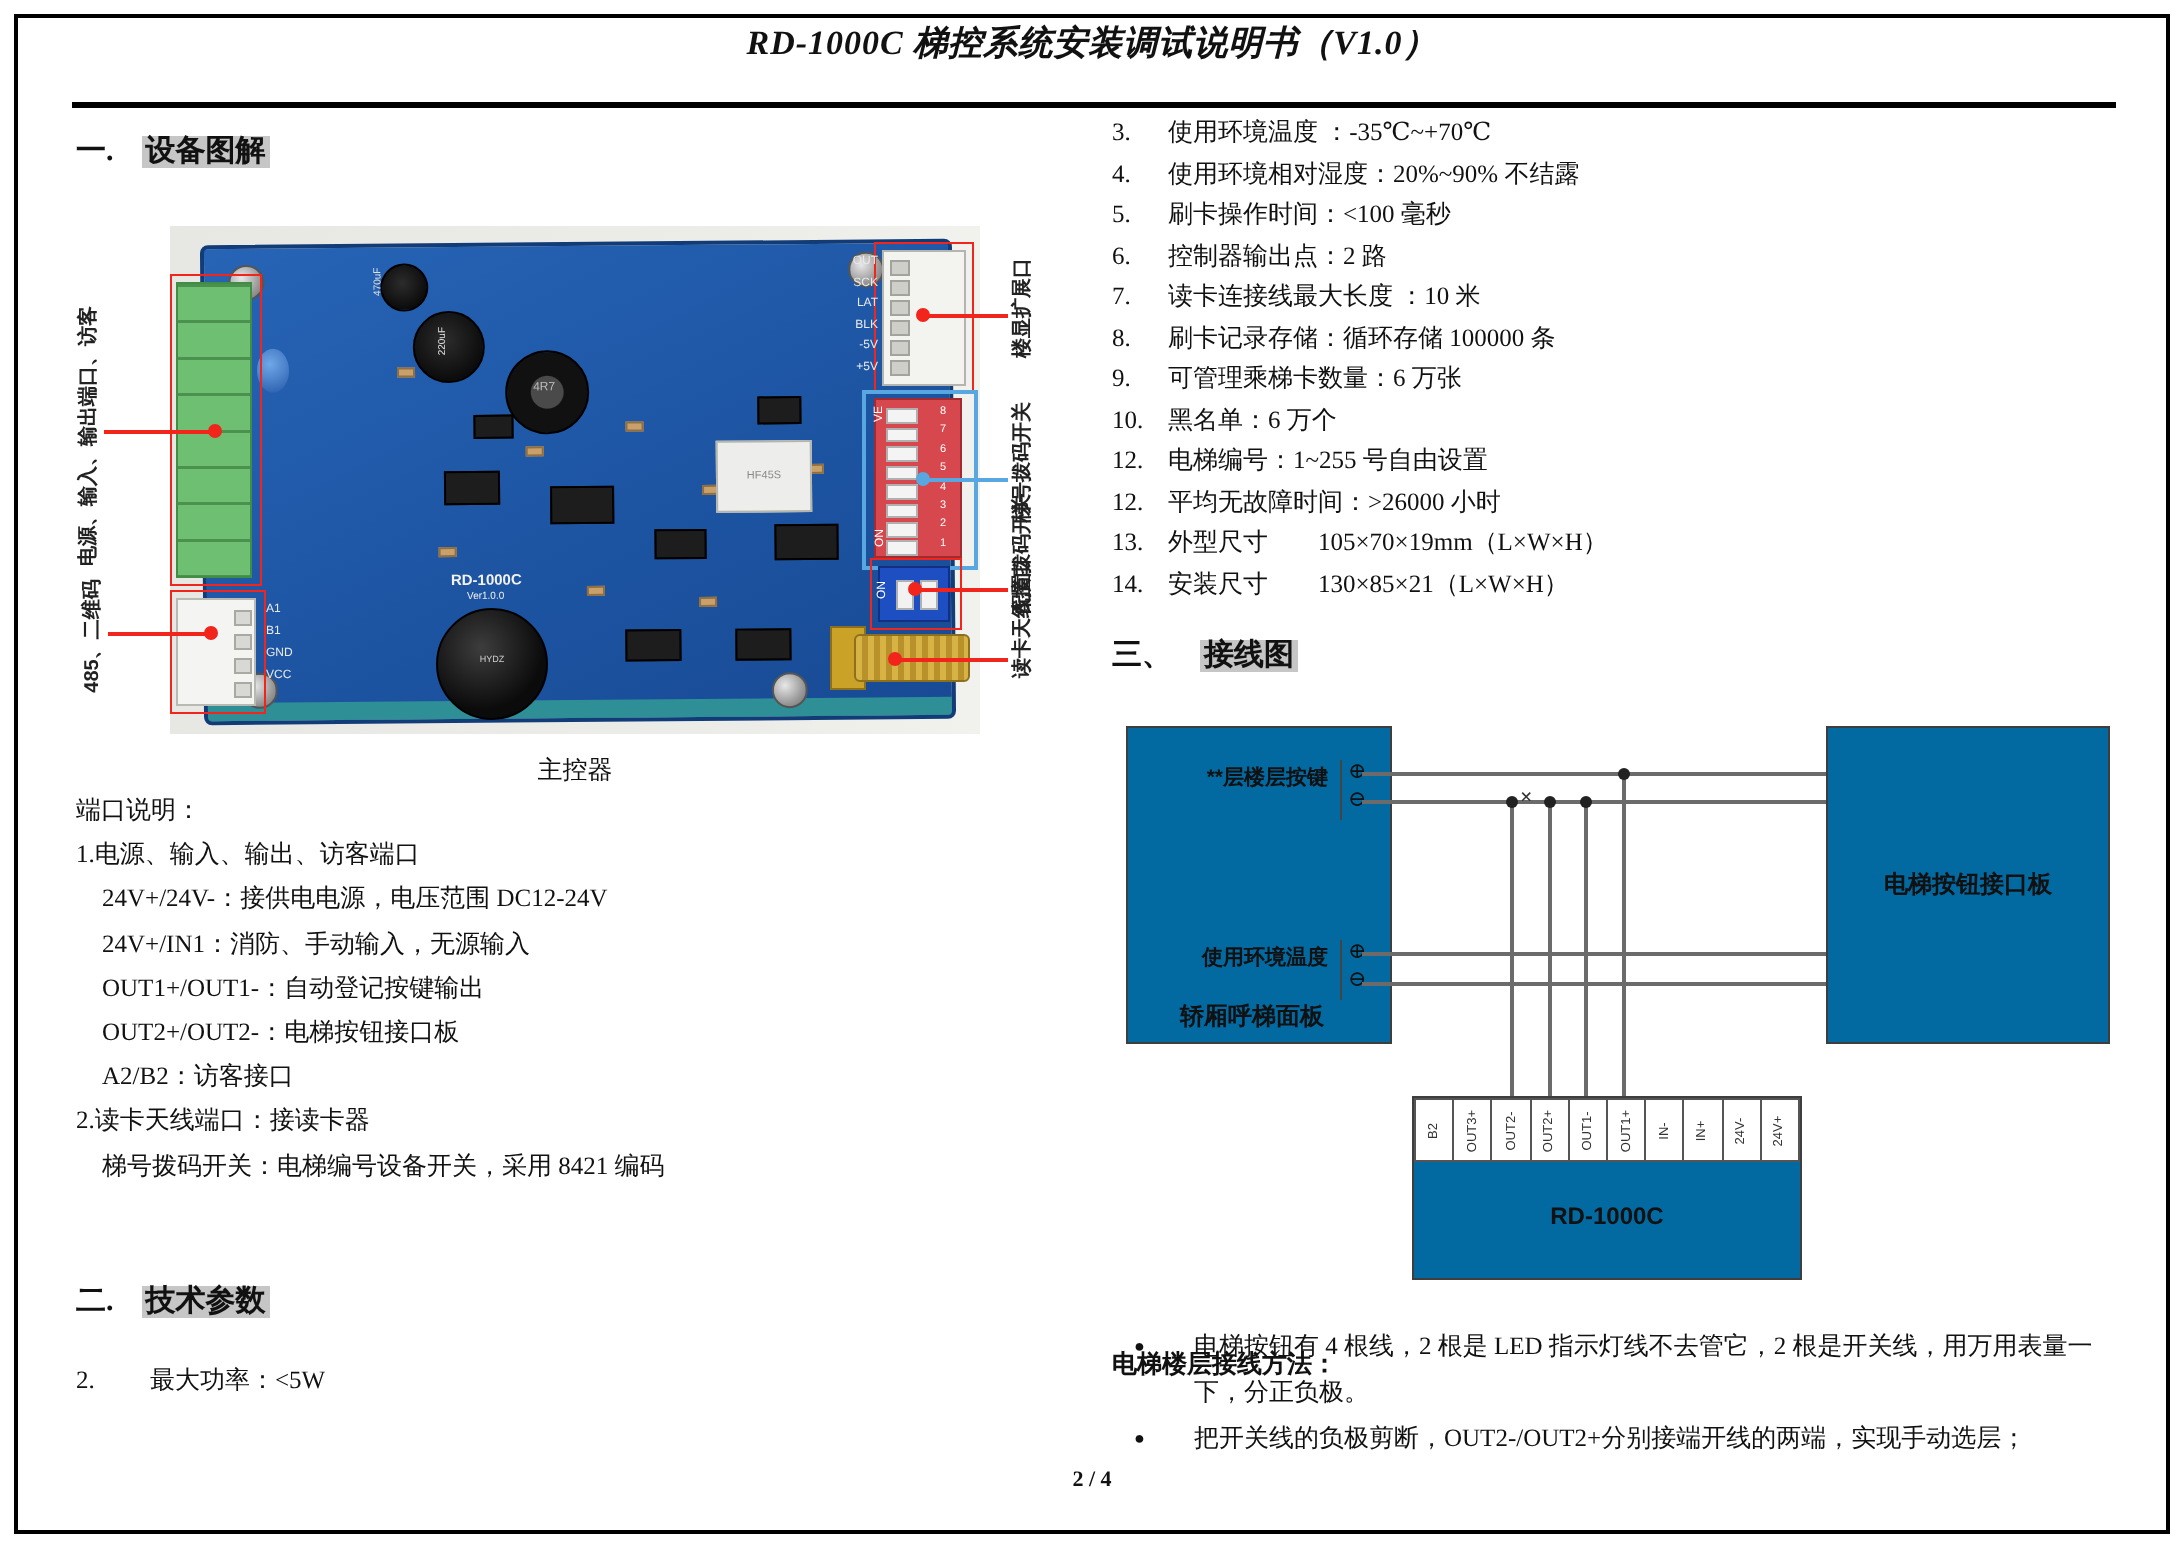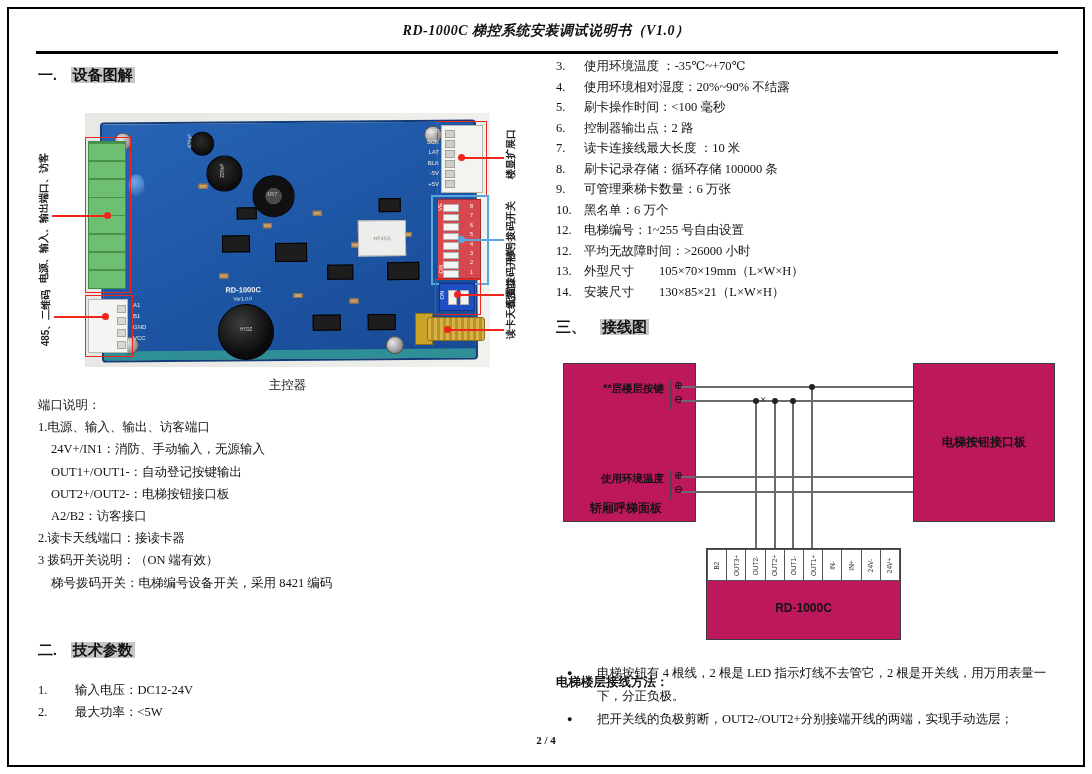--- a/index.html
+++ b/index.html
@@ -1,20 +1,20 @@
 <!DOCTYPE html>
 <html><head>
 <meta charset="utf-8">
 <style>
   html,body{margin:0;padding:0;}
   body{width:1092px;height:774px;position:relative;background:#fff;overflow:hidden;
        font-family:"Liberation Serif","DejaVu Serif",serif;color:#111;}
   .abs{position:absolute;}
   .page-border{position:absolute;inset:7px;border:2px solid #000;pointer-events:none;}
-  .title{top:22px;left:0;width:100%;text-align:center;font-size:14px;font-weight:bold;font-style:italic;letter-spacing:.5px;}
+  .title{top:10px;left:0;width:100%;text-align:center;font-size:17px;font-weight:bold;font-style:italic;letter-spacing:.5px;}
   .rule{top:51px;left:36px;width:1022px;height:2.5px;background:#000;}
   .h{font-size:15px;font-weight:bold;}
   .hl{background:#c6c6c6;padding:0 2px;}
   .hnum{margin-right:14px;}
   .body-text{font-size:12.5px;line-height:22.2px;}
   .ind{padding-left:13px;}
   .speclist .row{height:20.5px;line-height:20.5px;font-size:12.5px;}
   .speclist .n{display:inline-block;width:28px;}
   .tp .n{display:inline-block;width:37px;}
   .tp .row{height:22px;line-height:22px;font-size:12.5px;}
@@ -52,21 +52,21 @@
   .redbox{border:1.5px solid #f1251b;}
   .bluebox{border:2px solid #58a7e0;}
   .callout{height:2px;background:#f1251b;}
   .callout.blue{background:#58a7e0;}
   .cdot{width:7px;height:7px;border-radius:50%;background:#f1251b;}
   .cdot.blue{background:#58a7e0;}
   .vlabel{font-size:10px;font-weight:bold;font-family:"Liberation Sans",sans-serif;text-align:center;transform:rotate(-90deg);white-space:nowrap;color:#222;}
   .caption{left:85px;top:377px;width:405px;text-align:center;font-size:12.5px;}
   
   .diagram{left:553px;top:358px;width:512px;height:292px;}
-  .dbox{border:1.5px solid #3e3e3e;background:#be185d;}
+  .dbox{border:1.5px solid #3e3e3e;background:#0369a1;}
   .wire{background:#6b6b6b;}
   .jdot{width:6px;height:6px;border-radius:50%;background:#222;}
   .term{font-size:11px;}
   .blabel{font-size:10.5px;font-weight:bold;font-family:"Liberation Sans",sans-serif;white-space:nowrap;}
   .bname{font-size:12px;font-weight:bold;font-family:"Liberation Sans",sans-serif;}
   .tick{width:1px;background:#444;}
   .tstrip{display:flex;border:1px solid #555;background:#fff;}
   .tcell{flex:1;border-right:1px solid #555;display:flex;align-items:center;justify-content:center;overflow:hidden;}
   .tcell:last-child{border-right:none;}
   .tlabel{font-size:6.5px;font-family:"Liberation Sans",sans-serif;transform:rotate(-90deg);white-space:nowrap;color:#333;}
@@ -217,34 +217,33 @@
 
 <div class="abs callout" style="left:450px;top:329px;width:54px;"></div>
 <div class="abs cdot" style="left:444px;top:326px;"></div>
 <div class="abs vlabel" style="left:474px;top:302px;width:74px;">读卡天线接口</div>
 
 <div class="abs caption">主控器</div>
 
 <div class="abs body-text" style="left:38px;top:394px;width:500px;">
   <div>端口说明：</div>
   <div>1.电源、输入、输出、访客端口</div>
+  <div class="ind">24V+/24V-：接供电电源，电压范围 DC12-24V</div>
   <div class="ind">24V+/IN1：消防、手动输入，无源输入</div>
   <div class="ind">OUT1+/OUT1-：自动登记按键输出</div>
   <div class="ind">OUT2+/OUT2-：电梯按钮接口板</div>
   <div class="ind">A2/B2：访客接口</div>
   <div>2.读卡天线端口：接读卡器</div>
-  <div>3 拨码开关说明：（ON 端有效）</div>
   <div class="ind">梯号拨码开关：电梯编号设备开关，采用 8421 编码</div>
 </div>
 
 <div class="abs h" style="left:38px;top:641px;">
   <span class="hnum">二.</span><span class="hl">技术参数</span>
 </div>
 <div class="abs tp" style="left:38px;top:679px;">
-  <div class="row"><span class="n">1.</span><span>输入电压：DC12-24V</span></div>
   <div class="row"><span class="n">2.</span><span>最大功率：&lt;5W</span></div>
 </div>
 
 <div class="abs speclist" style="left:556px;top:56px;width:512px;">
   <div class="row"><span class="n">3.</span><span>使用环境温度 ：-35℃~+70℃</span></div>
   <div class="row"><span class="n">4.</span><span>使用环境相对湿度：20%~90% 不结露</span></div>
   <div class="row"><span class="n">5.</span><span>刷卡操作时间：&lt;100 毫秒</span></div>
   <div class="row"><span class="n">6.</span><span>控制器输出点：2 路</span></div>
   <div class="row"><span class="n">7.</span><span>读卡连接线最大长度 ：10 米</span></div>
   <div class="row"><span class="n">8.</span><span>刷卡记录存储：循环存储 100000 条</span></div>

